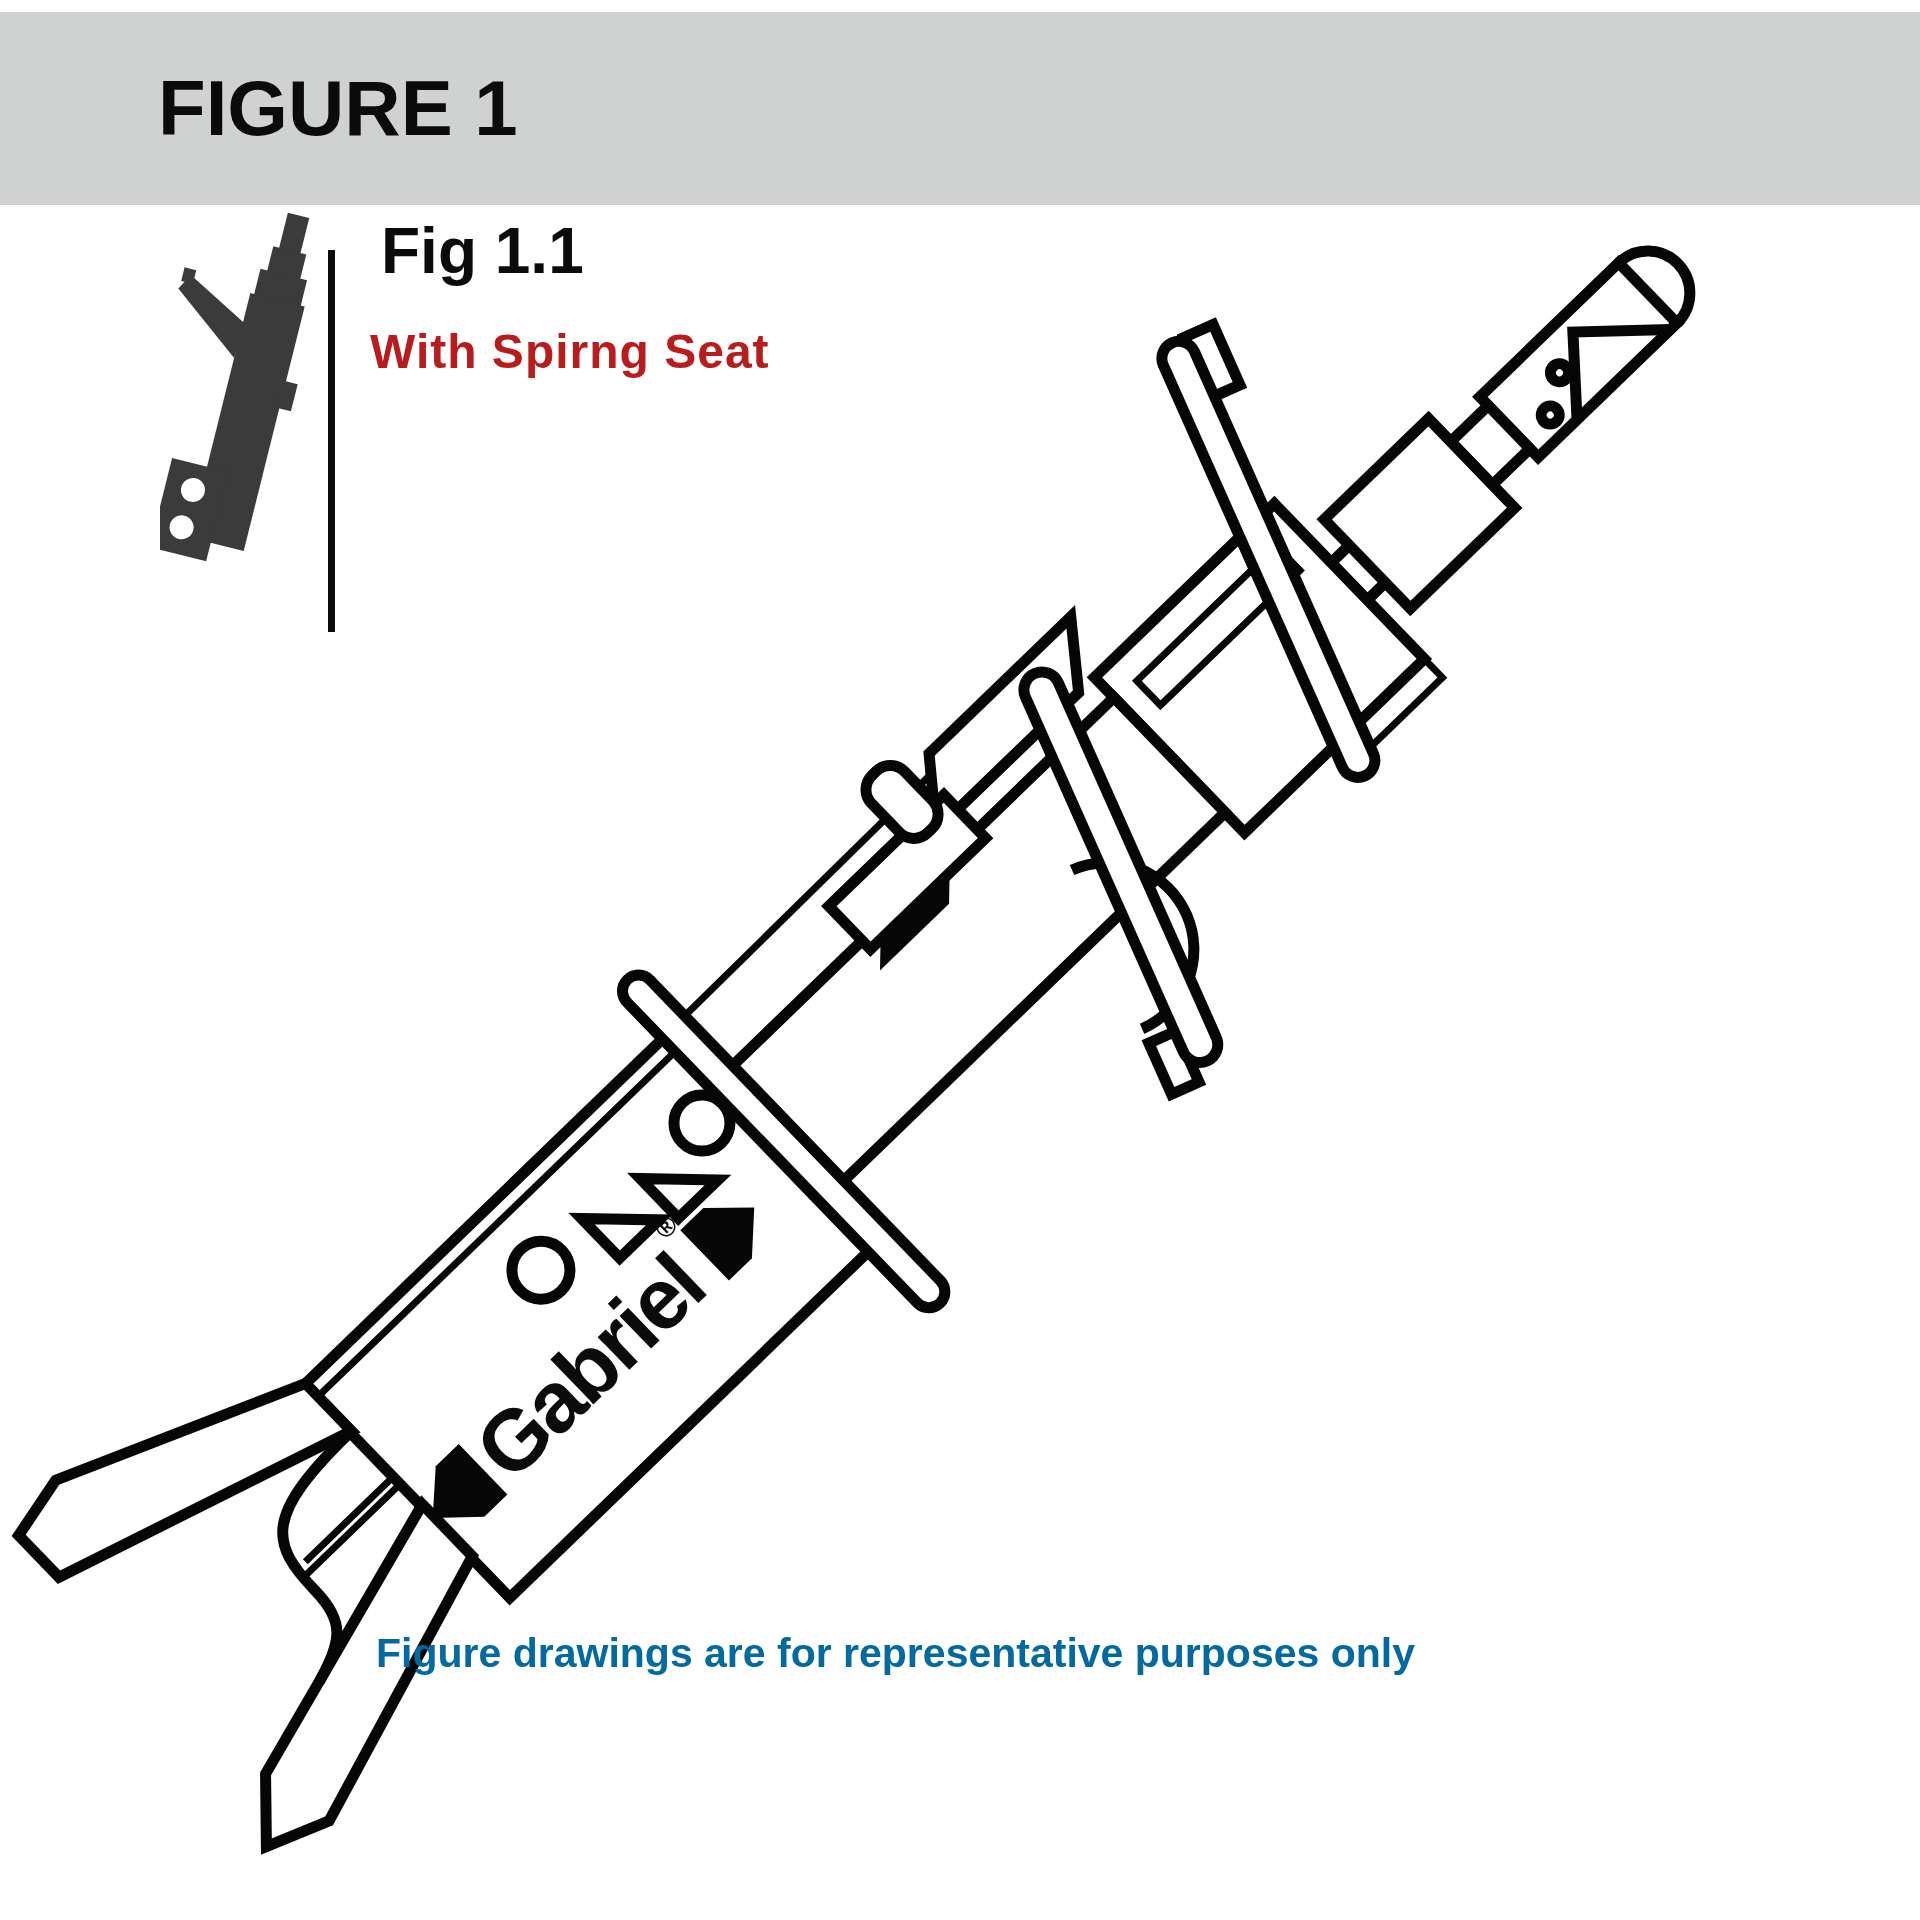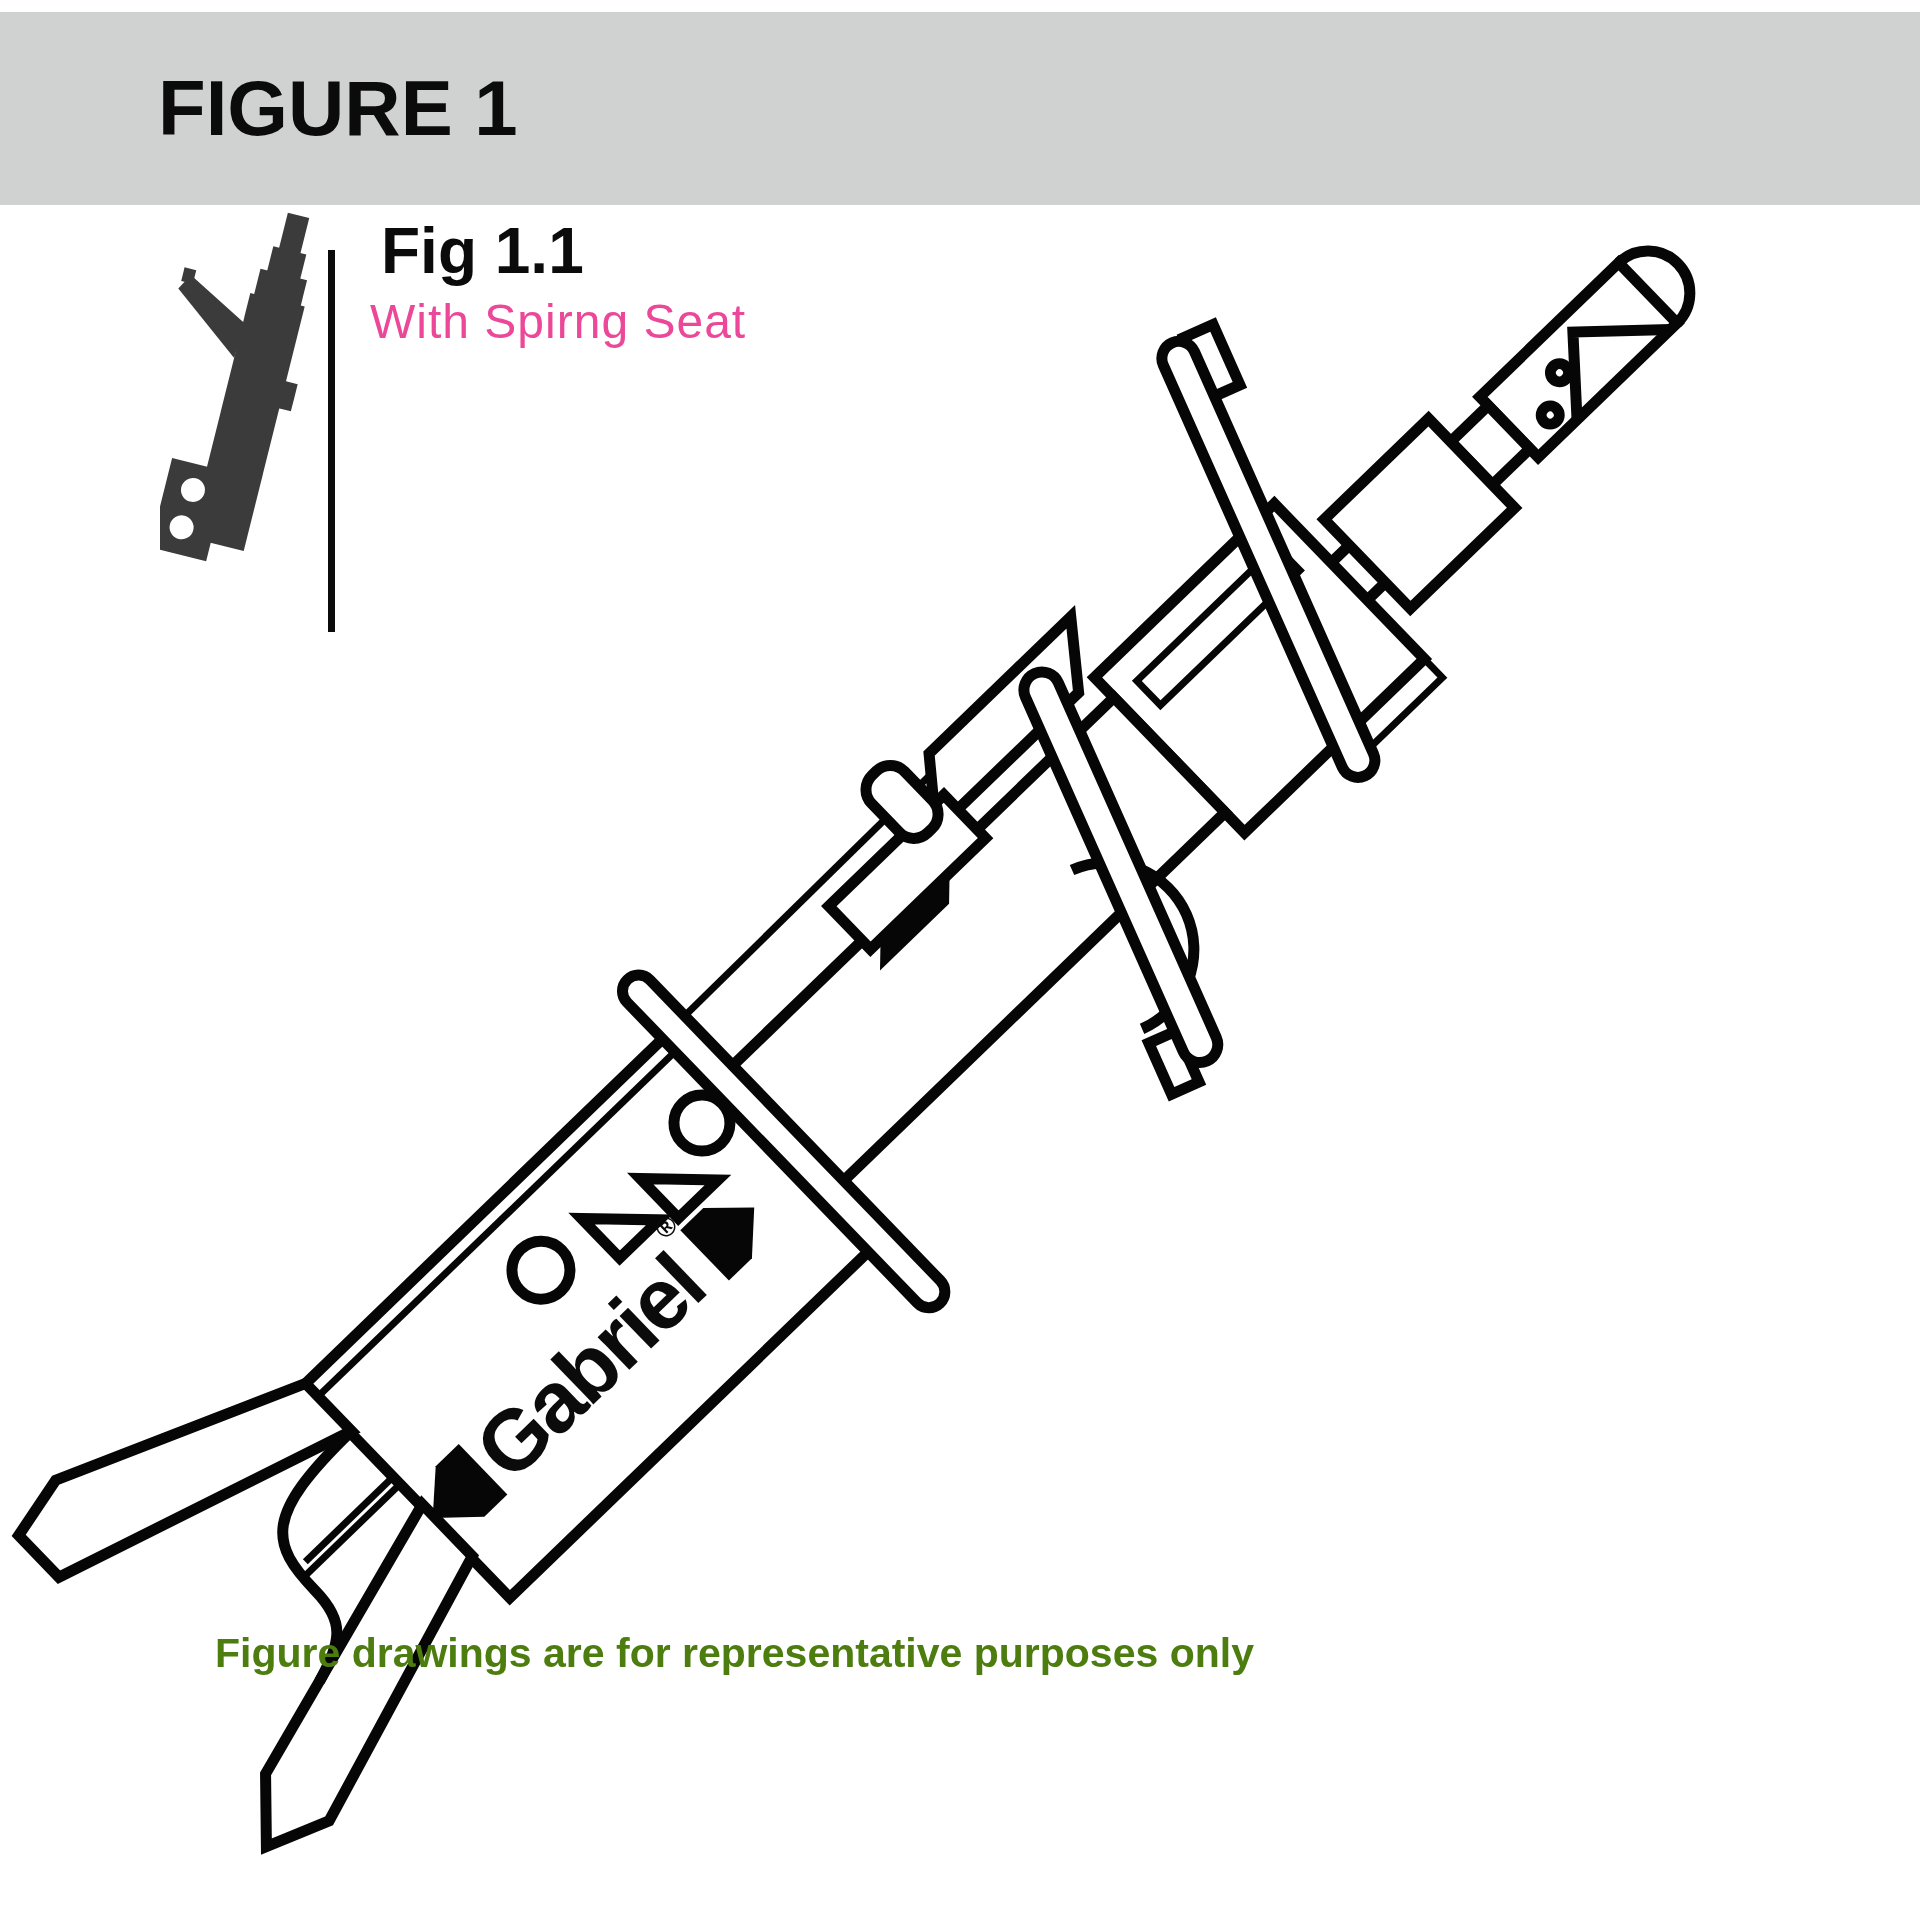--- a/index.html
+++ b/index.html
@@ -35,28 +35,28 @@
     position:absolute;left:328px;top:57px;width:7px;height:382px;
     background:#0b0b0b;
   }
   .caption-text{position:absolute;left:370px;top:20px;width:520px;}
   .caption-line{
     font-size:64px;font-weight:800;line-height:77px;color:#0b0b0b;
     letter-spacing:0px;
     margin-left:11px;
   }
   .caption-sub{
-    margin-top:4px;
-    font-size:48px;font-weight:400;color:#ec4899;letter-spacing:1px;
+    margin-top:34px;
+    font-size:48px;font-weight:700;color:#b91c1c;letter-spacing:1px;
   }
   
   .footer{
     position:absolute;right:505px;top:1622px;width:1200px;
-    text-align:left;
-    font-size:41px;font-weight:600;line-height:62px;color:#4d7c0f;
+    text-align:right;
+    font-size:41px;font-weight:600;line-height:62px;color:#0369a1;
   }
   
   .drawing{position:absolute;left:0;top:0;width:1920px;height:1920px;}
   .ln{stroke:var(--color-line);stroke-width:11;fill:#ffffff;stroke-miterlimit:6;}
   .ln-open{stroke:var(--color-line);stroke-width:11;fill:none;stroke-miterlimit:6;}
   .ln-thin{stroke:var(--color-line);stroke-width:7;fill:none;}
   .solid{fill:var(--color-line);stroke:none;}
   .brand-text{
     font-family:"Liberation Sans","DejaVu Sans",sans-serif;
     font-weight:700;font-size:86px;letter-spacing:-3px;

